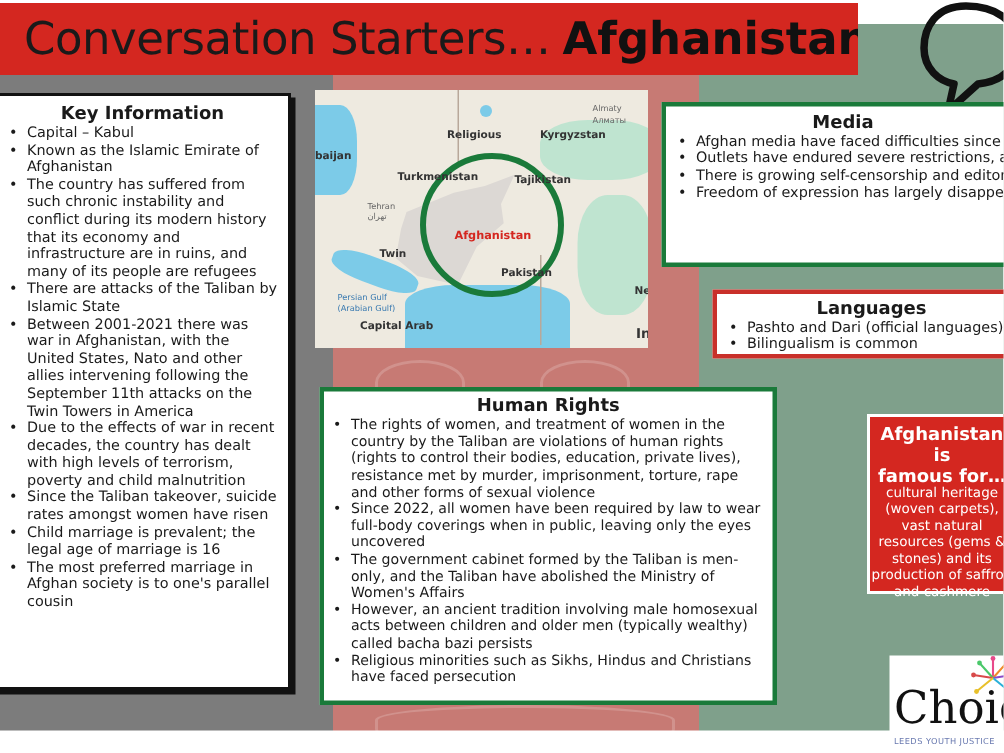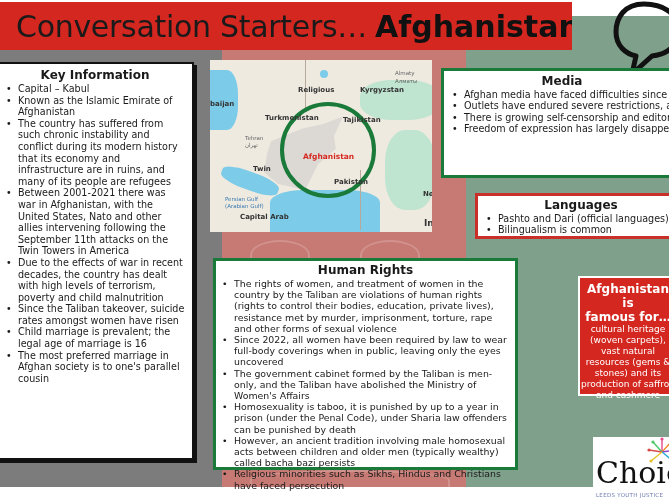--- a/index.html
+++ b/index.html
@@ -76,20 +76,21 @@
 <svg class="bubble" viewBox="0 0 70 78">
   <path d="M32 4 C12 4 4 18 4 32 C4 46 14 54 24 56 L20 74 L40 56 C58 54 66 44 66 30 C66 14 52 4 32 4 Z" fill="none" stroke="#111" stroke-width="5" stroke-linejoin="round"></path>
 </svg>
 
 <div class="card key-info">
   <h3>Key Information</h3>
   <ul>
     <li>Capital – Kabul</li>
     <li>Known as the Islamic Emirate of Afghanistan</li>
     <li>The country has suffered from such chronic instability and conflict during its modern history that its economy and infrastructure are in ruins, and many of its people are refugees</li>
+    <li>There are attacks of the Taliban by Islamic State</li>
     <li>Between 2001-2021 there was war in Afghanistan, with the United States, Nato and other allies intervening following the September 11th attacks on the Twin Towers in America</li>
     <li>Due to the effects of war in recent decades, the country has dealt with high levels of terrorism, poverty and child malnutrition</li>
     <li>Since the Taliban takeover, suicide rates amongst women have risen</li>
     <li>Child marriage is prevalent; the legal age of marriage is 16</li>
     <li>The most preferred marriage in Afghan society is to one's parallel cousin</li>
   </ul>
 </div>
 
 <div class="map">
   <div class="water" style="left:0;top:10px;width:28px;height:60px;border-radius:0 40% 40% 0;"></div>
@@ -139,21 +140,20 @@
     <li>Bilingualism is common</li>
   </ul>
 </div>
 
 <div class="card human-rights">
   <h3>Human Rights</h3>
   <ul>
     <li>The rights of women, and treatment of women in the country by the Taliban are violations of human rights (rights to control their bodies, education, private lives), resistance met by murder, imprisonment, torture, rape and other forms of sexual violence</li>
     <li>Since 2022, all women have been required by law to wear full-body coverings when in public, leaving only the eyes uncovered</li>
     <li>The government cabinet formed by the Taliban is men-only, and the Taliban have abolished the Ministry of Women's Affairs</li>
-    <li>Homosexuality is taboo, it is punished by up to a year in prison (under the Penal Code), under Sharia law offenders can be punished by death</li>
     <li>However, an ancient tradition involving male homosexual acts between children and older men (typically wealthy) called bacha bazi persists</li>
     <li>Religious minorities such as Sikhs, Hindus and Christians have faced persecution</li>
   </ul>
 </div>
 
 <div class="famous">
   <div class="head">Afghanistan is</div>
   <div class="head">famous for…</div>
   <div class="body">cultural heritage</div>
   <div class="body">(woven carpets),</div>

